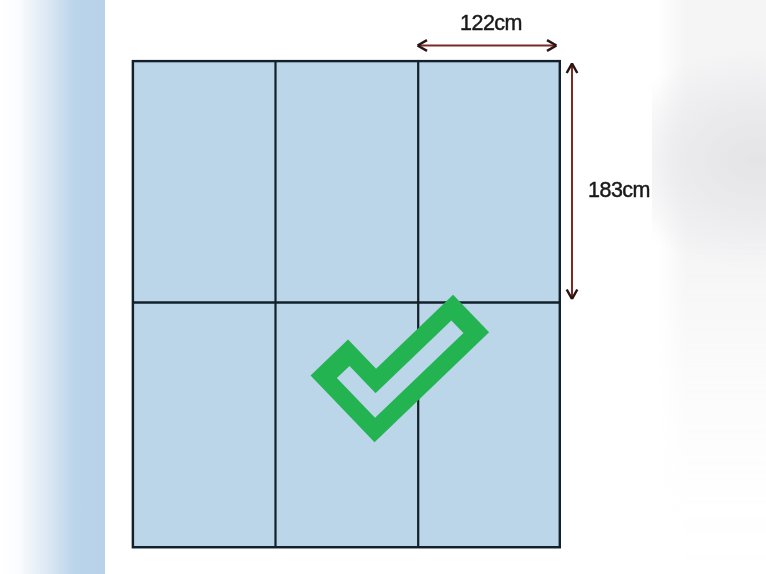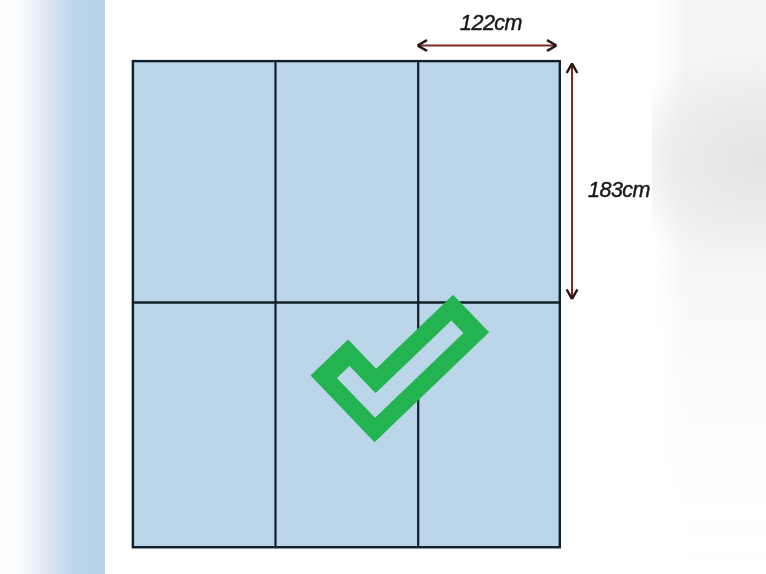--- a/index.html
+++ b/index.html
@@ -1,17 +1,17 @@
 <!DOCTYPE html>
 <html><head>
 <meta charset="utf-8">
 <style>
   html,body{margin:0;padding:0;}
   body{width:766px;height:574px;overflow:hidden;background:#ffffff;font-family:"Liberation Sans",sans-serif;}
-  .stage{position:relative;width:766px;height:574px;background:#ffffff;font-style:italic;}
+  .stage{position:relative;width:766px;height:574px;background:#ffffff;}
 </style>
 </head>
 <body>
 <div class="stage">
 
   <div style="position:absolute;left:0;top:0;width:105px;height:574px;background:linear-gradient(90deg,#ffffff 0px,#fbfcfe 18px,#dce8f3 48px,#bad4ea 75px,#b7d2e9 105px);"></div>
 
   <div style="position:absolute;left:652px;top:0;width:114px;height:574px;background:radial-gradient(150px 110px at 105px 160px, #e4e4e7 0%, rgba(234,234,237,0.9) 50%, rgba(245,245,246,0) 100%),linear-gradient(90deg, rgba(243,243,244,0) 6px, rgba(243,243,244,0.85) 34px);-webkit-mask-image:linear-gradient(180deg,#000 0%,#000 42%,rgba(0,0,0,0.35) 68%,rgba(0,0,0,0.05) 88%,transparent 100%);mask-image:linear-gradient(180deg,#000 0%,#000 42%,rgba(0,0,0,0.35) 68%,rgba(0,0,0,0.05) 88%,transparent 100%);"></div>
 
   <svg width="766" height="574" viewBox="0 0 766 574" style="position:absolute;left:0;top:0;" xmlns="http://www.w3.org/2000/svg">

